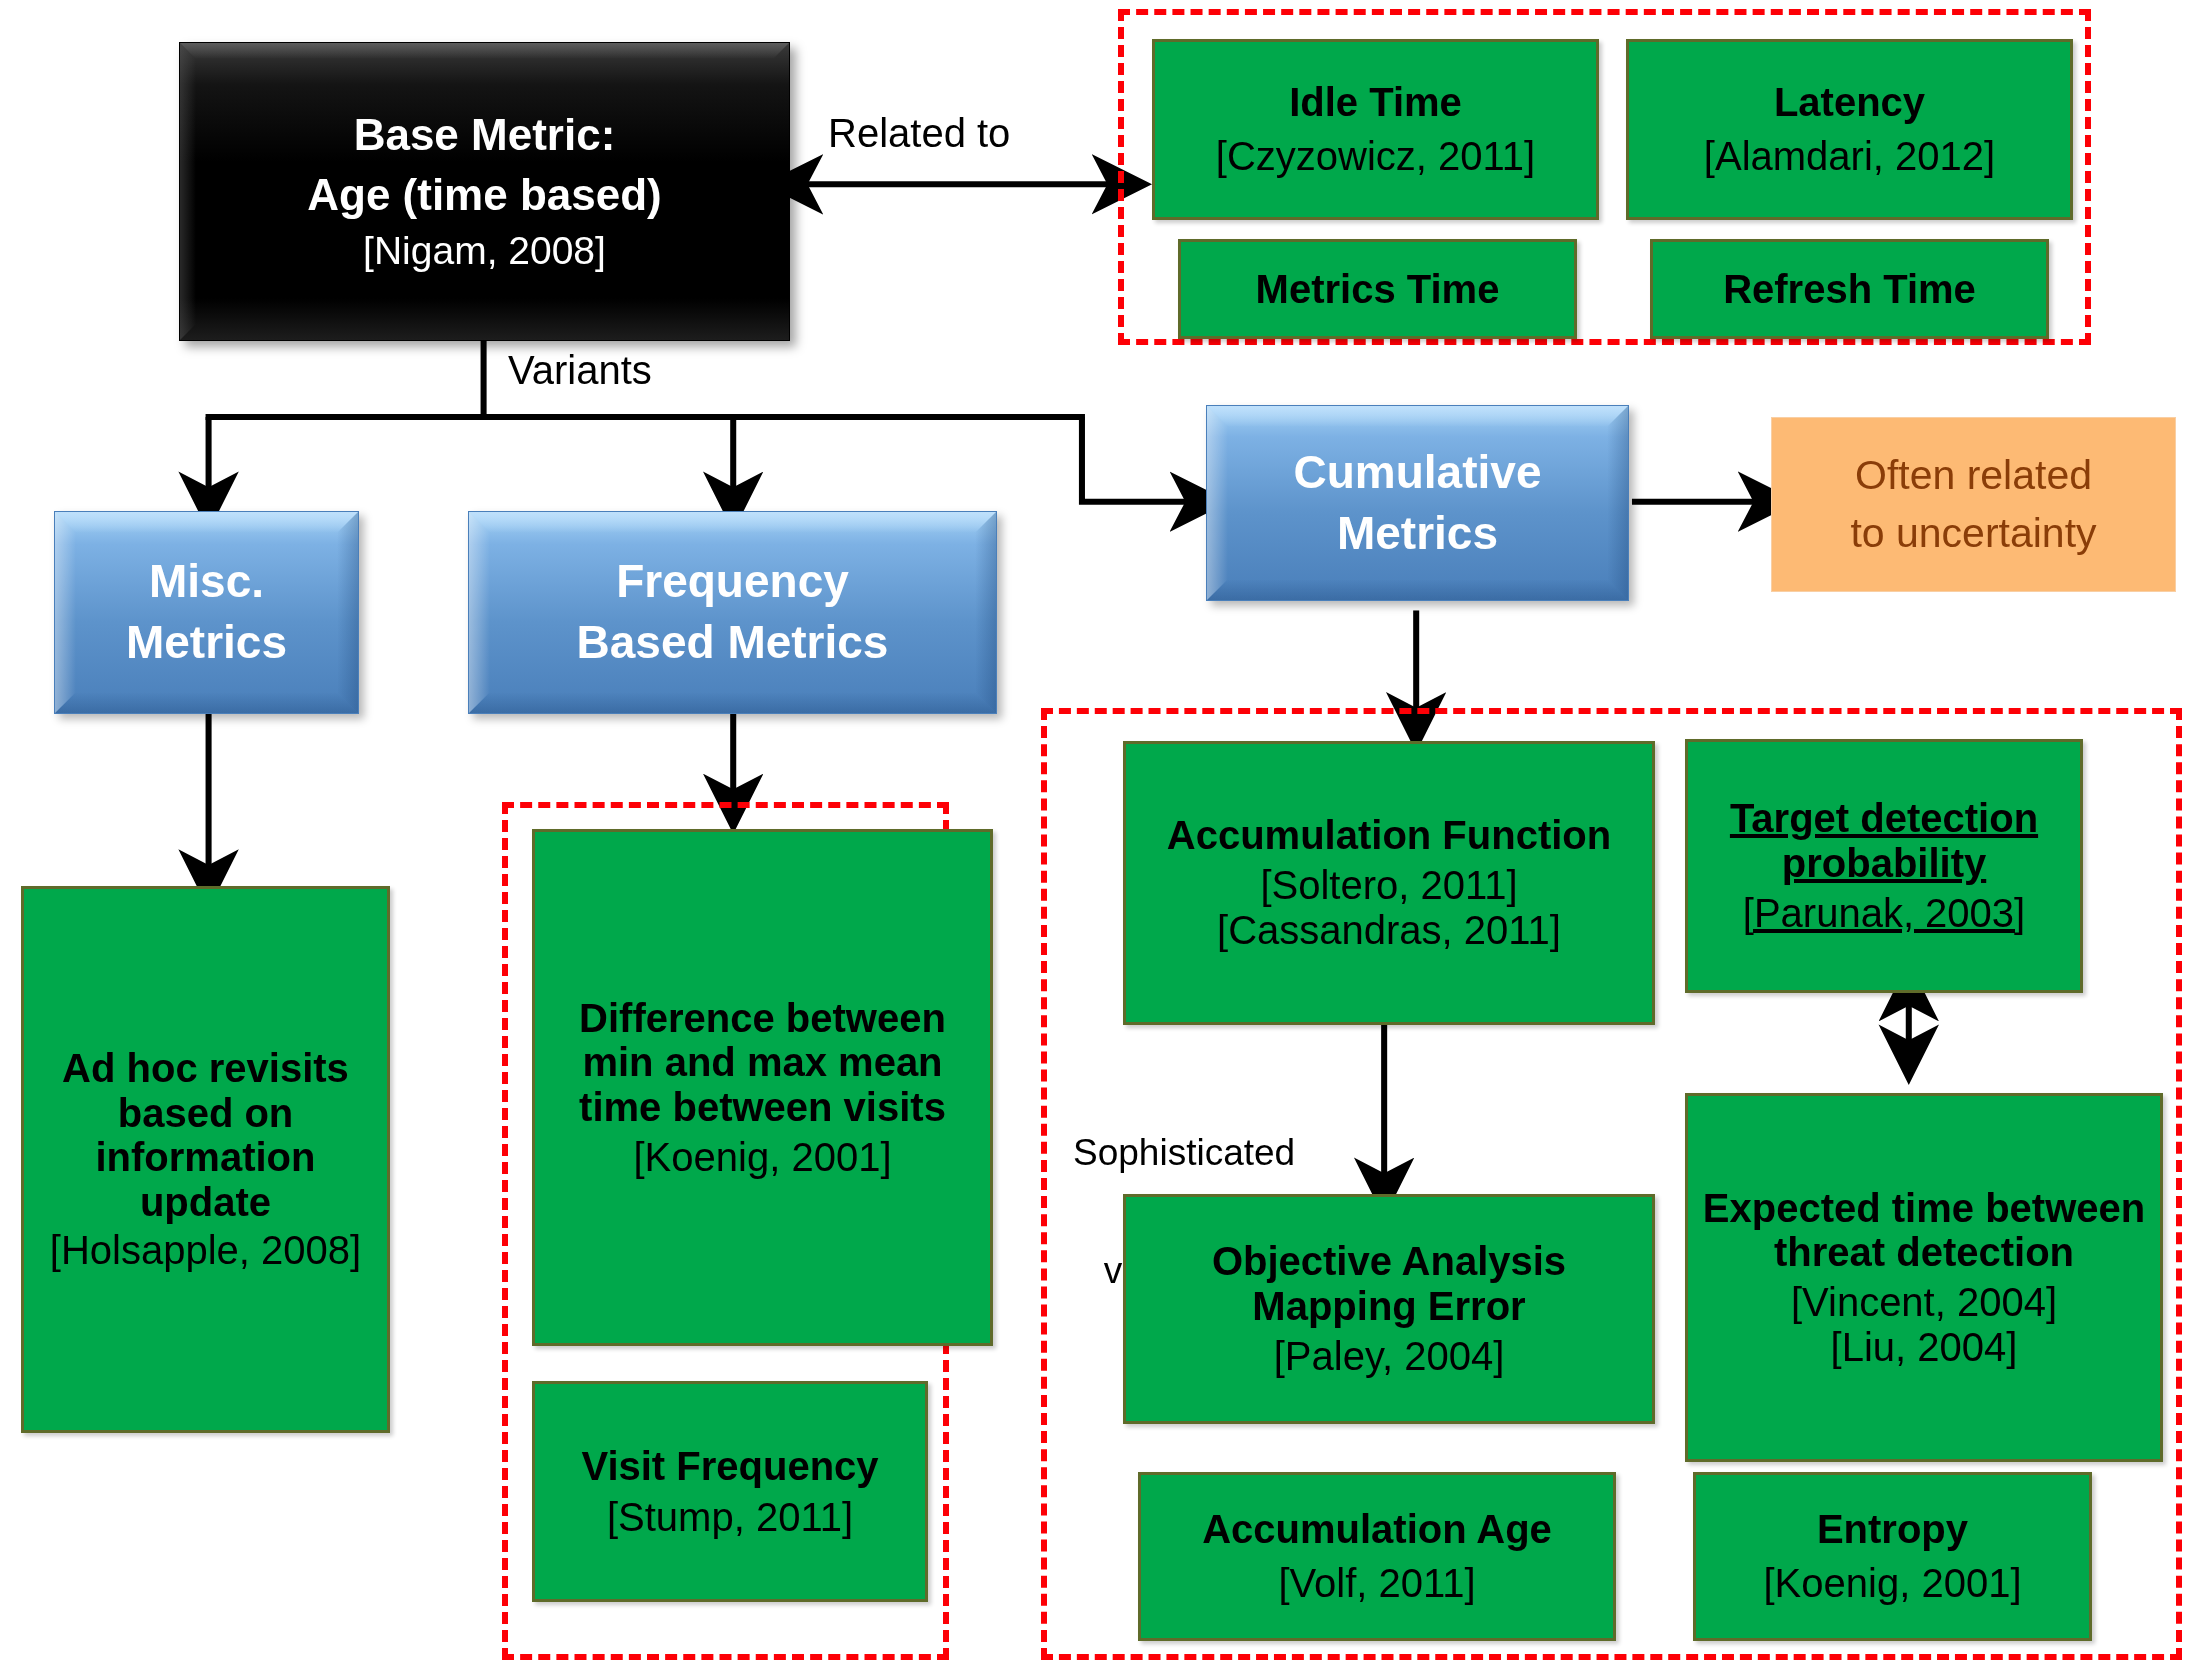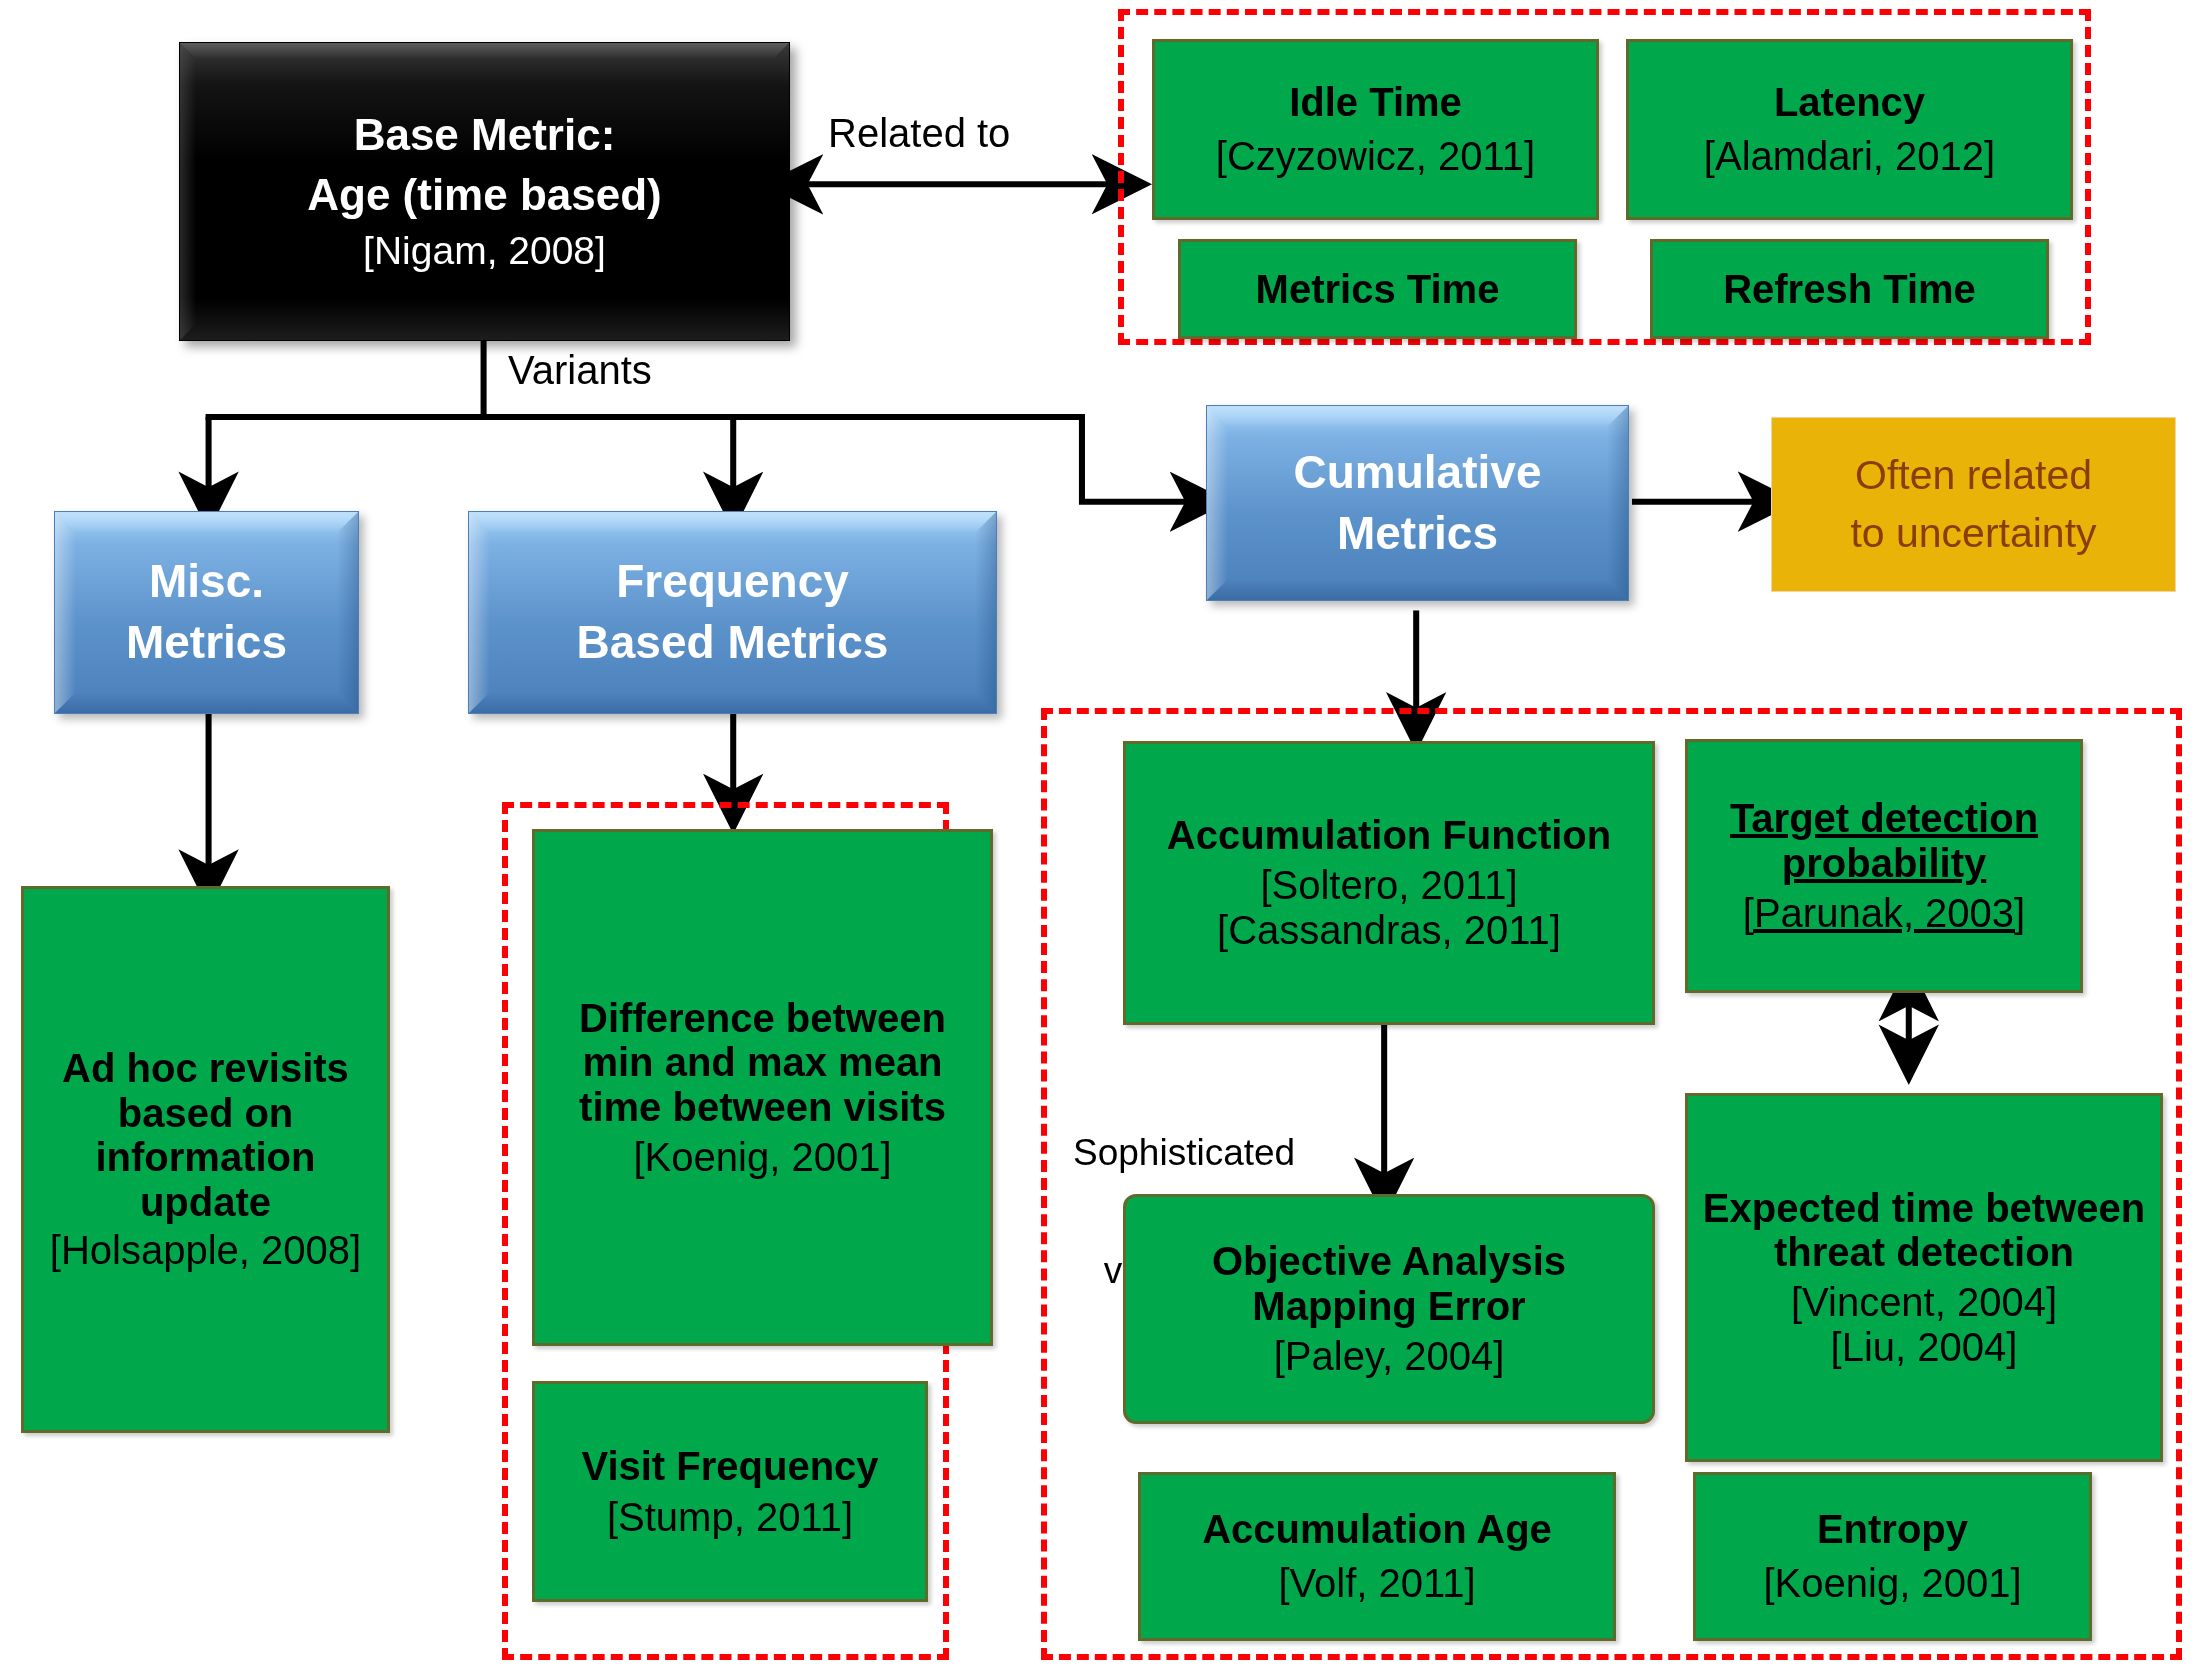--- a/index.html
+++ b/index.html
@@ -93,21 +93,21 @@
   
   .node-green {
     background: #00A84B;
     color: #000000;
     border: 3px solid #5f6b2a;
     box-shadow: 3px 3px 4.2px rgba(0,0,0,0.20);
   }
 
   
   .node-peach {
-    background: #eab308;
+    background: #fdba74;
     color: #8a3d08;
     border: 0.6px solid #f9cfa4;
   }
 
   .title {
     font-weight: bold;
   }
   .cite {
     font-weight: normal;
   }
@@ -262,21 +262,21 @@
     <div class="title">Accumulation Function</div>
     <div class="cite" style="margin-top:4.8px;">[Soltero, 2011]</div>
     <div class="cite">[Cassandras, 2011]</div>
   </div>
 
   <div class="node node-green" style="left:1685px; top:739px; width:398px; height:254px; font-size:40px; padding:0 9.7px;text-decoration:underline;">
     <div class="title">Target detection probability</div>
     <div class="cite" style="margin-top:4.8px;">[Parunak, 2003]</div>
   </div>
 
-  <div class="node node-green" style="left:1123px; top:1194px; width:532px; height:230px; font-size:40px; padding:0 9.7px;border-radius:13px;">
+  <div class="node node-green" style="left:1123px; top:1194px; width:532px; height:230px; font-size:40px; padding:0 9.7px;">
     <div class="title">Objective Analysis Mapping Error</div>
     <div class="cite" style="margin-top:6px;">[Paley, 2004]</div>
   </div>
 
   <div class="node node-green" style="left:1685px; top:1055px; width:478px; height:369px; font-size:40px; padding:0 9.7px;margin-top:38px;">
     <div class="title">Expected time between threat detection</div>
     <div class="cite" style="margin-top:4.8px;">[Vincent, 2004]</div>
     <div class="cite">[Liu, 2004]</div>
   </div>
 

